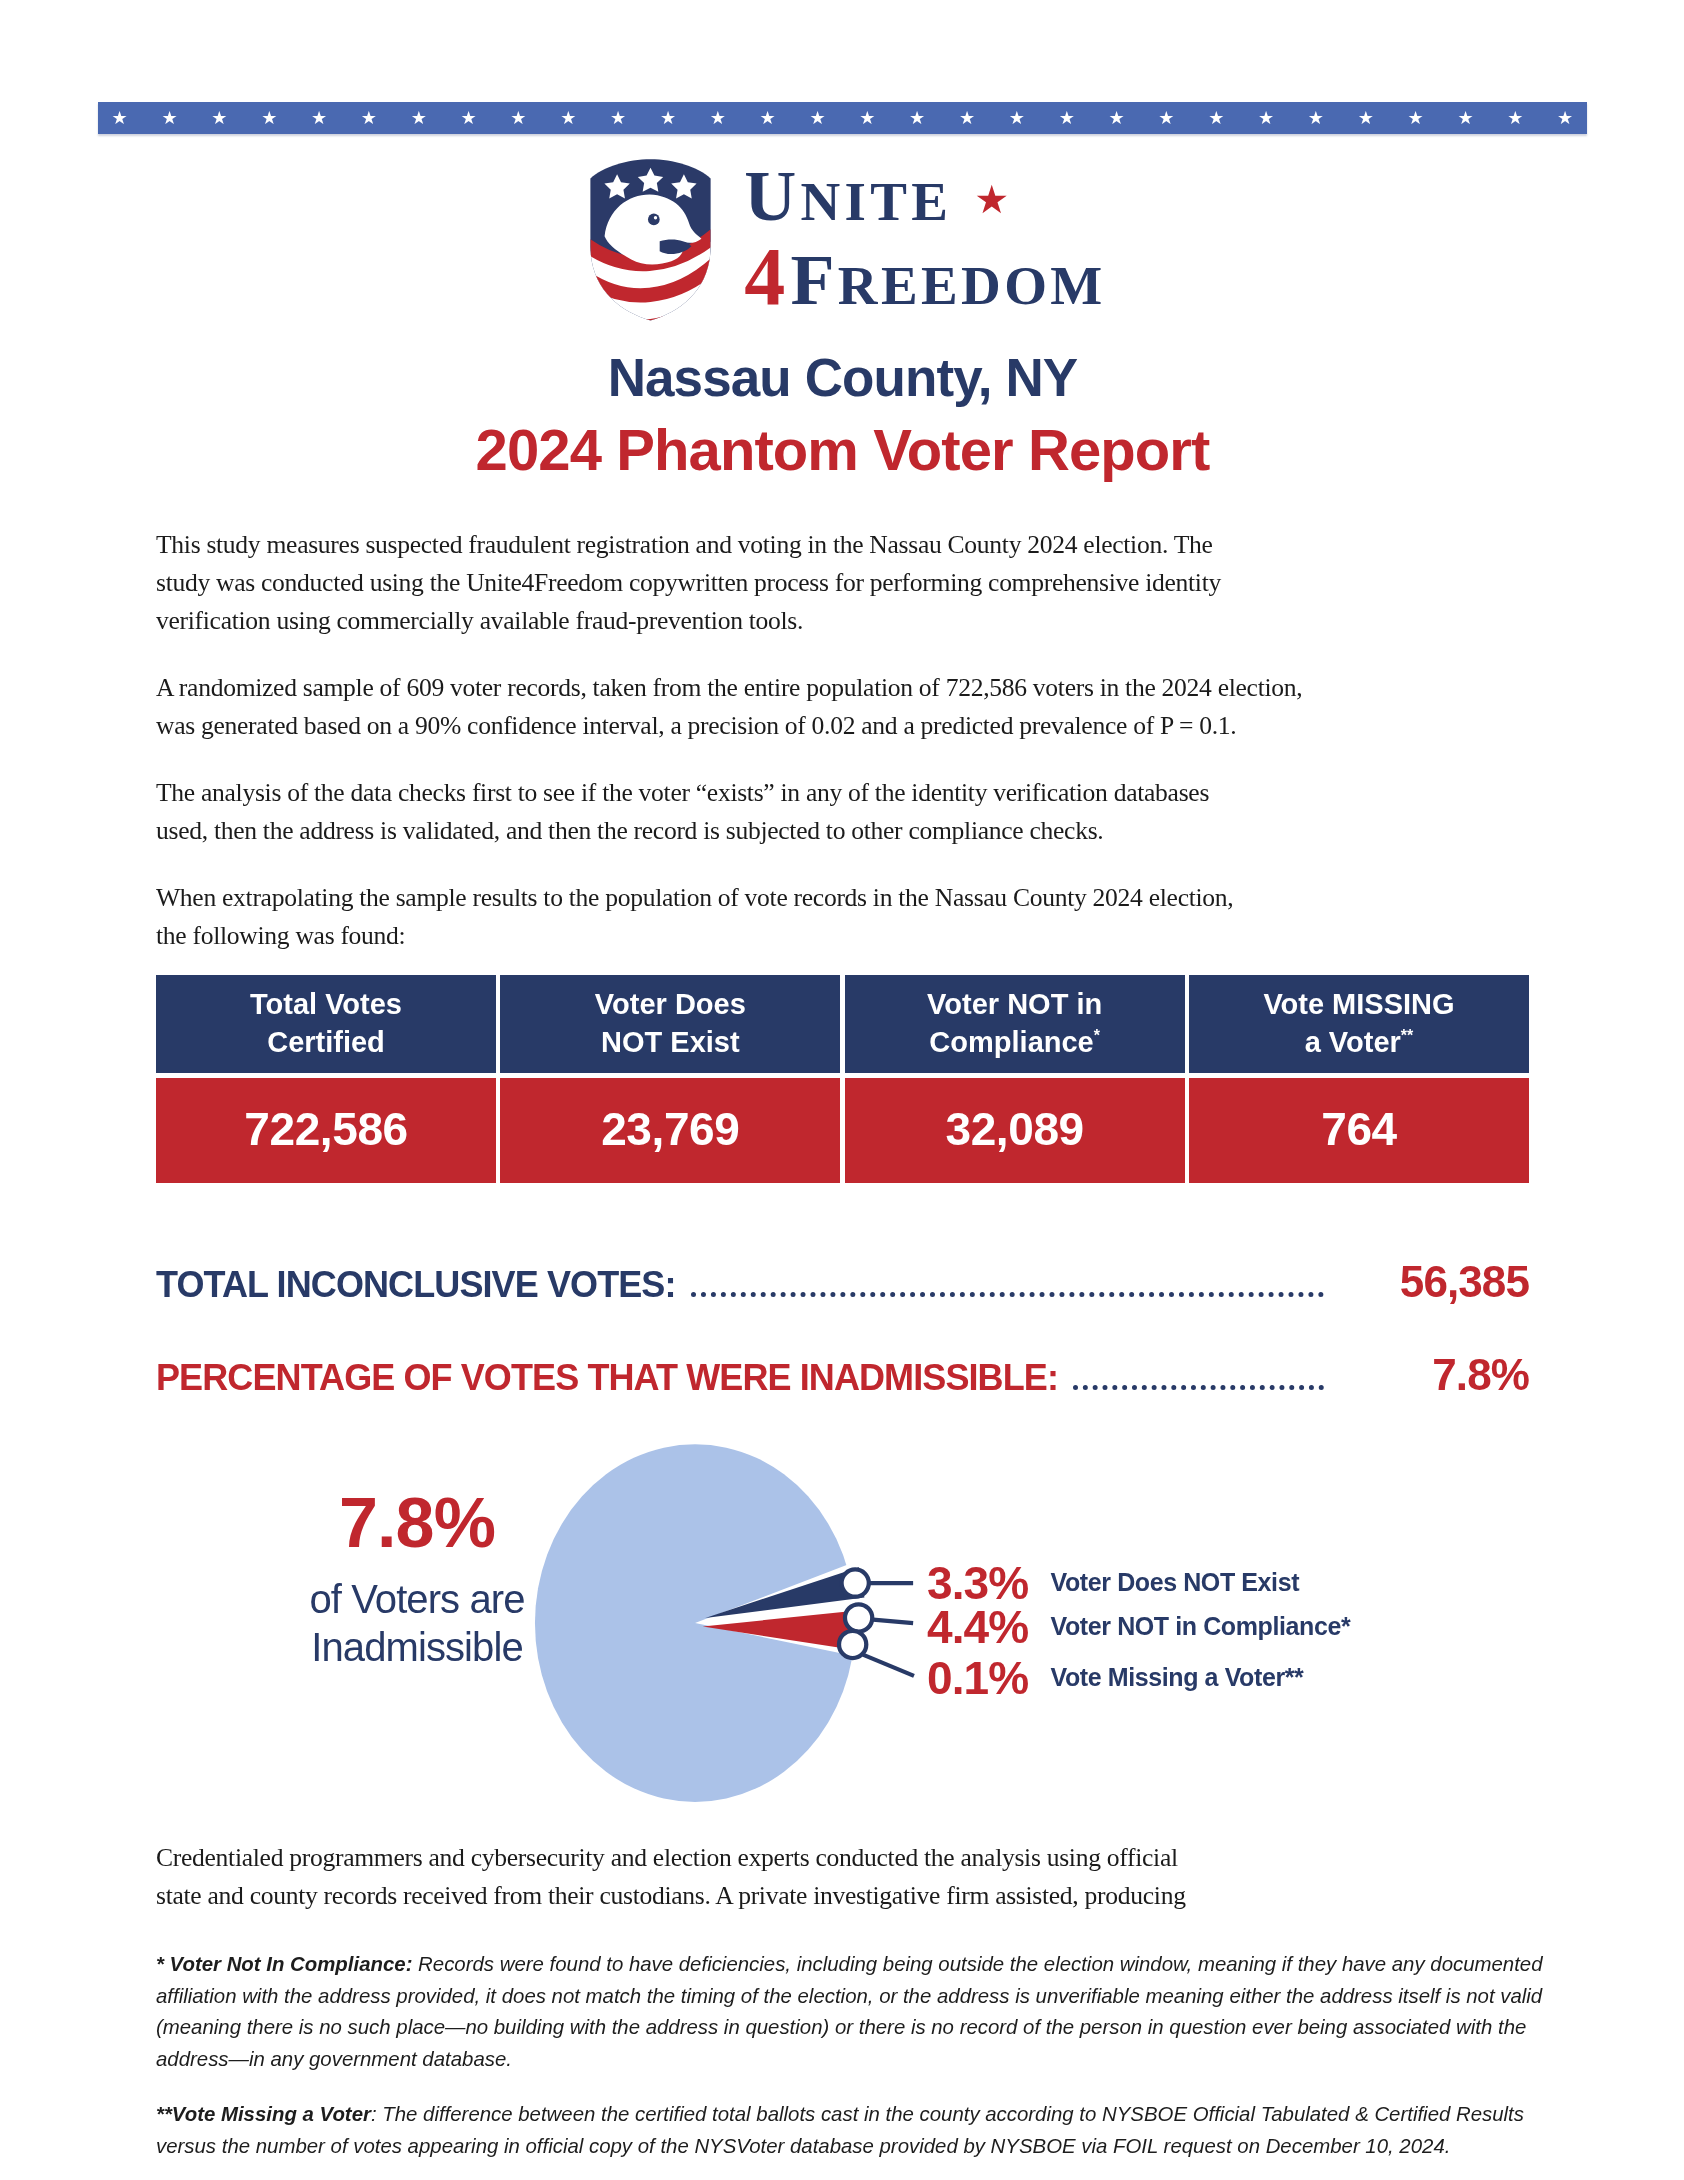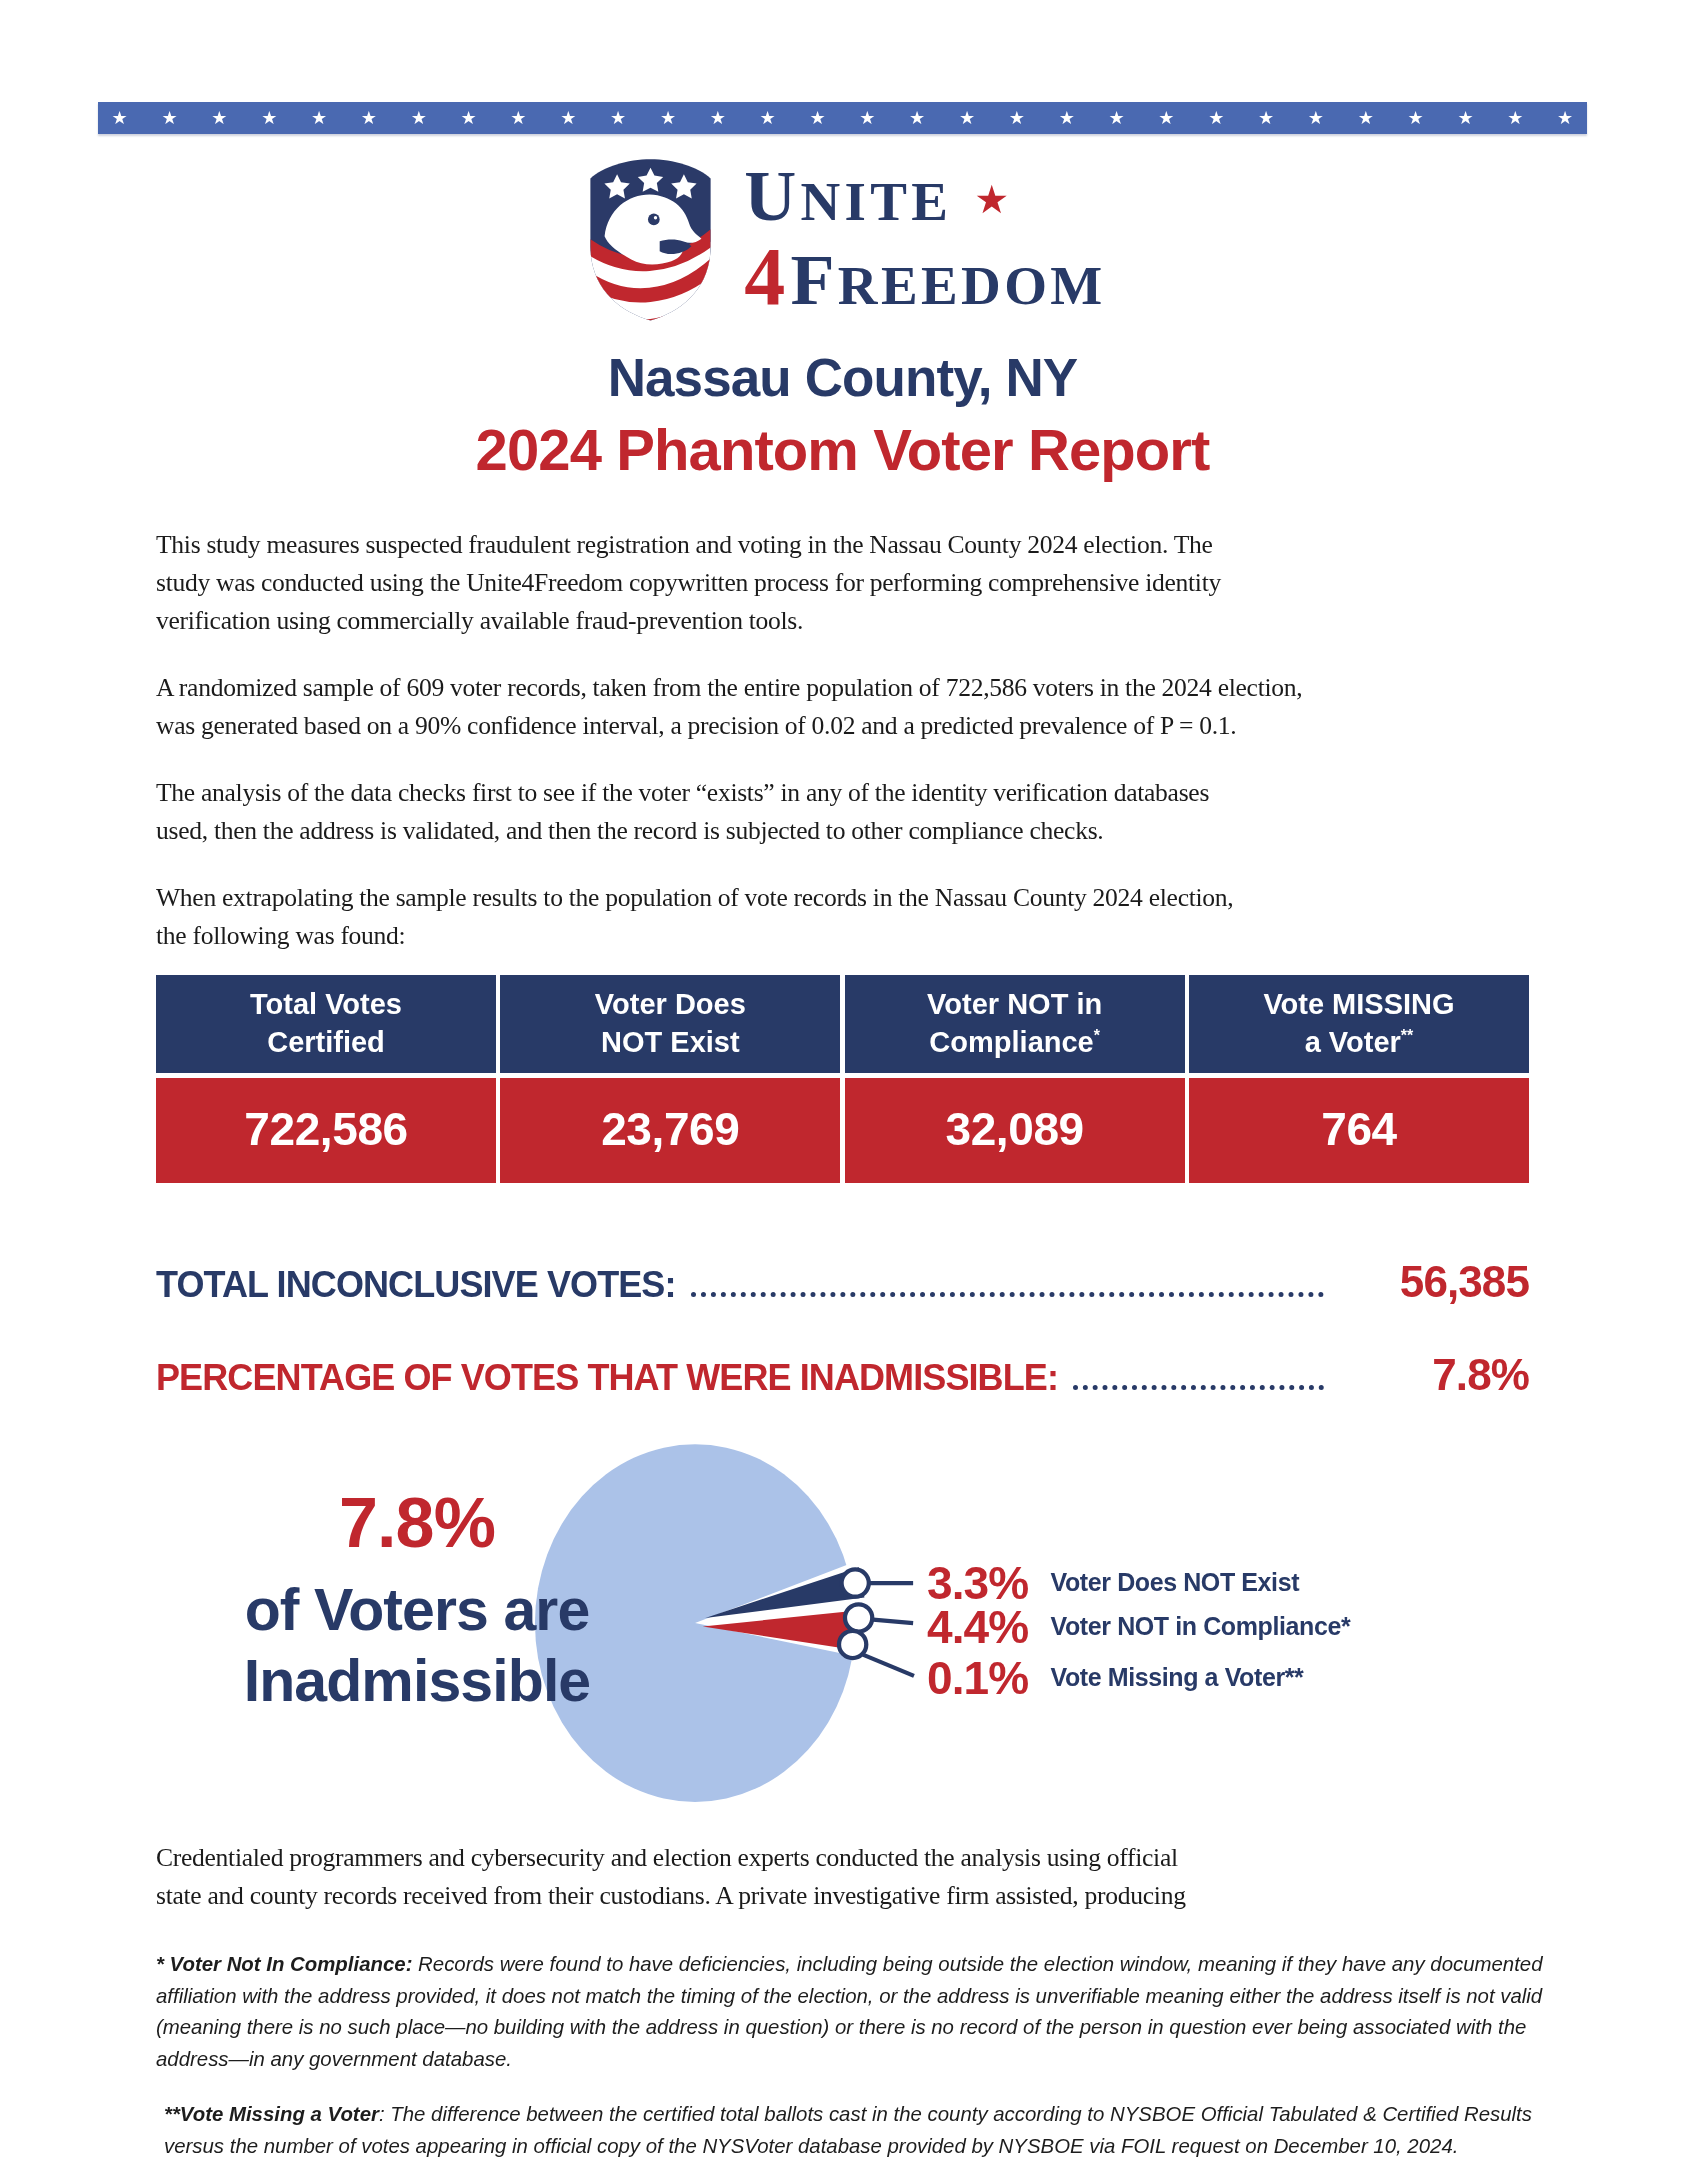--- a/index.html
+++ b/index.html
@@ -48,30 +48,30 @@
   .slabel{font-size:36px;font-weight:bold;letter-spacing:-0.9px;white-space:nowrap;}
   .slabel.navy{color:var(--navy,#283a67);}
   .slabel.red{color:var(--red,#c0272e);}
   .dots{flex:1;border-bottom:5.1px dotted var(--navy,#283a67);margin:0 22px 8.5px 15.3px;}
   .svalue{width:183px;text-align:right;font-size:44px;font-weight:bold;color:var(--red,#c0272e);letter-spacing:-0.9px;margin-top:38px;}
   
   .chart{position:relative;margin:34px 98px 0;height:385px;}
   #pie-svg{position:absolute;left:0;top:0;width:1488px;height:385px;}
   .headline{position:absolute;left:106px;top:49px;width:426px;text-align:center;}
   .hl-pct{font-size:70px;font-weight:bold;color:var(--red,#c0272e);letter-spacing:-0.9px;}
-  .hl-line{font-size:59px;font-weight:bold;color:var(--navy,#283a67);line-height:1.2;letter-spacing:-0.9px;}
+  .hl-line{font-size:40px;font-weight:normal;color:var(--navy,#283a67);line-height:1.2;letter-spacing:-0.9px;}
   .hl-line.f{margin-top:12px;}
   .callout{position:absolute;left:829px;display:flex;align-items:center;gap:15.3px;white-space:nowrap;}
   .callout .pct{font-size:46px;font-weight:bold;color:var(--red,#c0272e);letter-spacing:-0.9px;}
   .callout .lbl{font-size:25px;font-weight:bold;color:var(--navy,#283a67);letter-spacing:-0.4px;margin-left:7px;}
   .c1{top:122px;justify-content:center;} .c2{top:166px;} .c3{top:217px;}
   
   .closing{margin:20.4px 156px 0;}
   .footnotes{margin:34px 156px 0;font-style:italic;font-size:20.4px;line-height:31.5px;color:#1d1d1d;}
-  .fn + .fn{margin-top:24px;margin-left:8px;}
+  .fn + .fn{margin-top:24px;}
   .fn .fline{white-space:nowrap;}
   .fn .lead{font-weight:bold;}
   
   .footer{position:relative;margin:34px 98px 0;height:53px;}
   .footer-text{position:relative;height:53px;display:flex;align-items:center;justify-content:center;gap:24px;
     font-family:"Liberation Serif",serif;color:var(--navy,#283a67);}
   .site{font-size:39px;font-weight:bold;letter-spacing:0.4px;}
   .site .d4{color:var(--red,#c0272e);}
   .email{font-size:35px;}
 </style>

